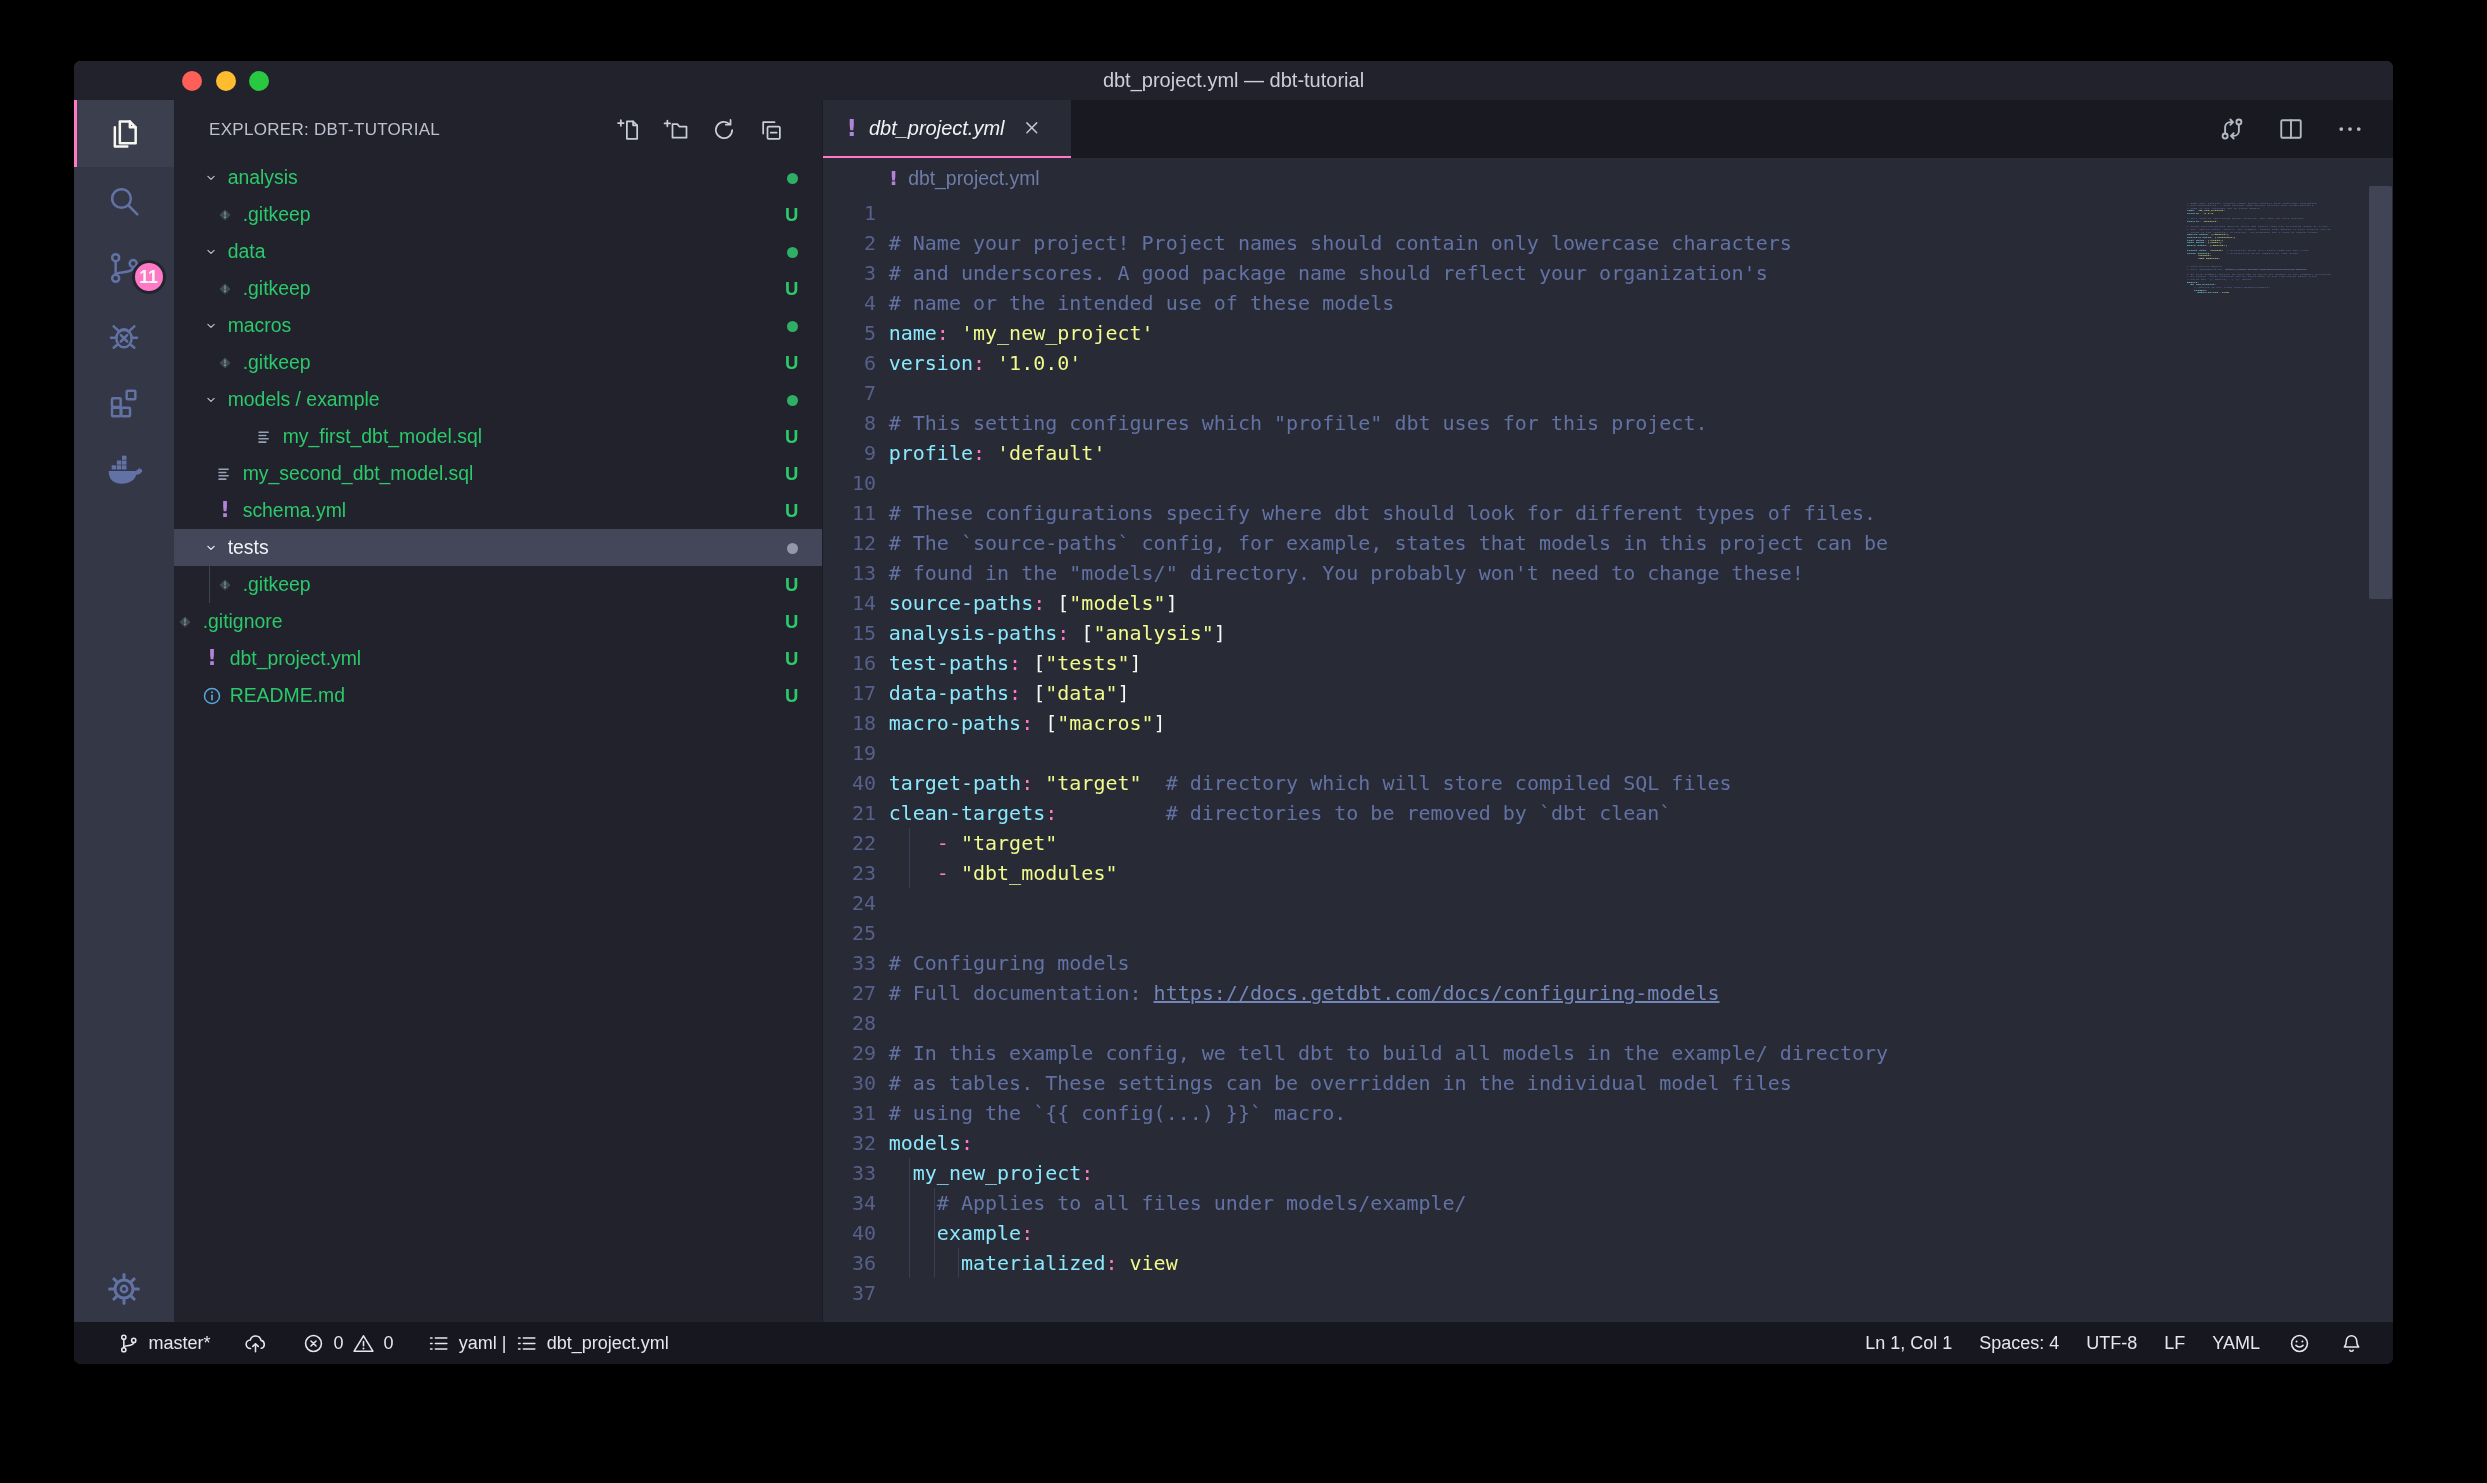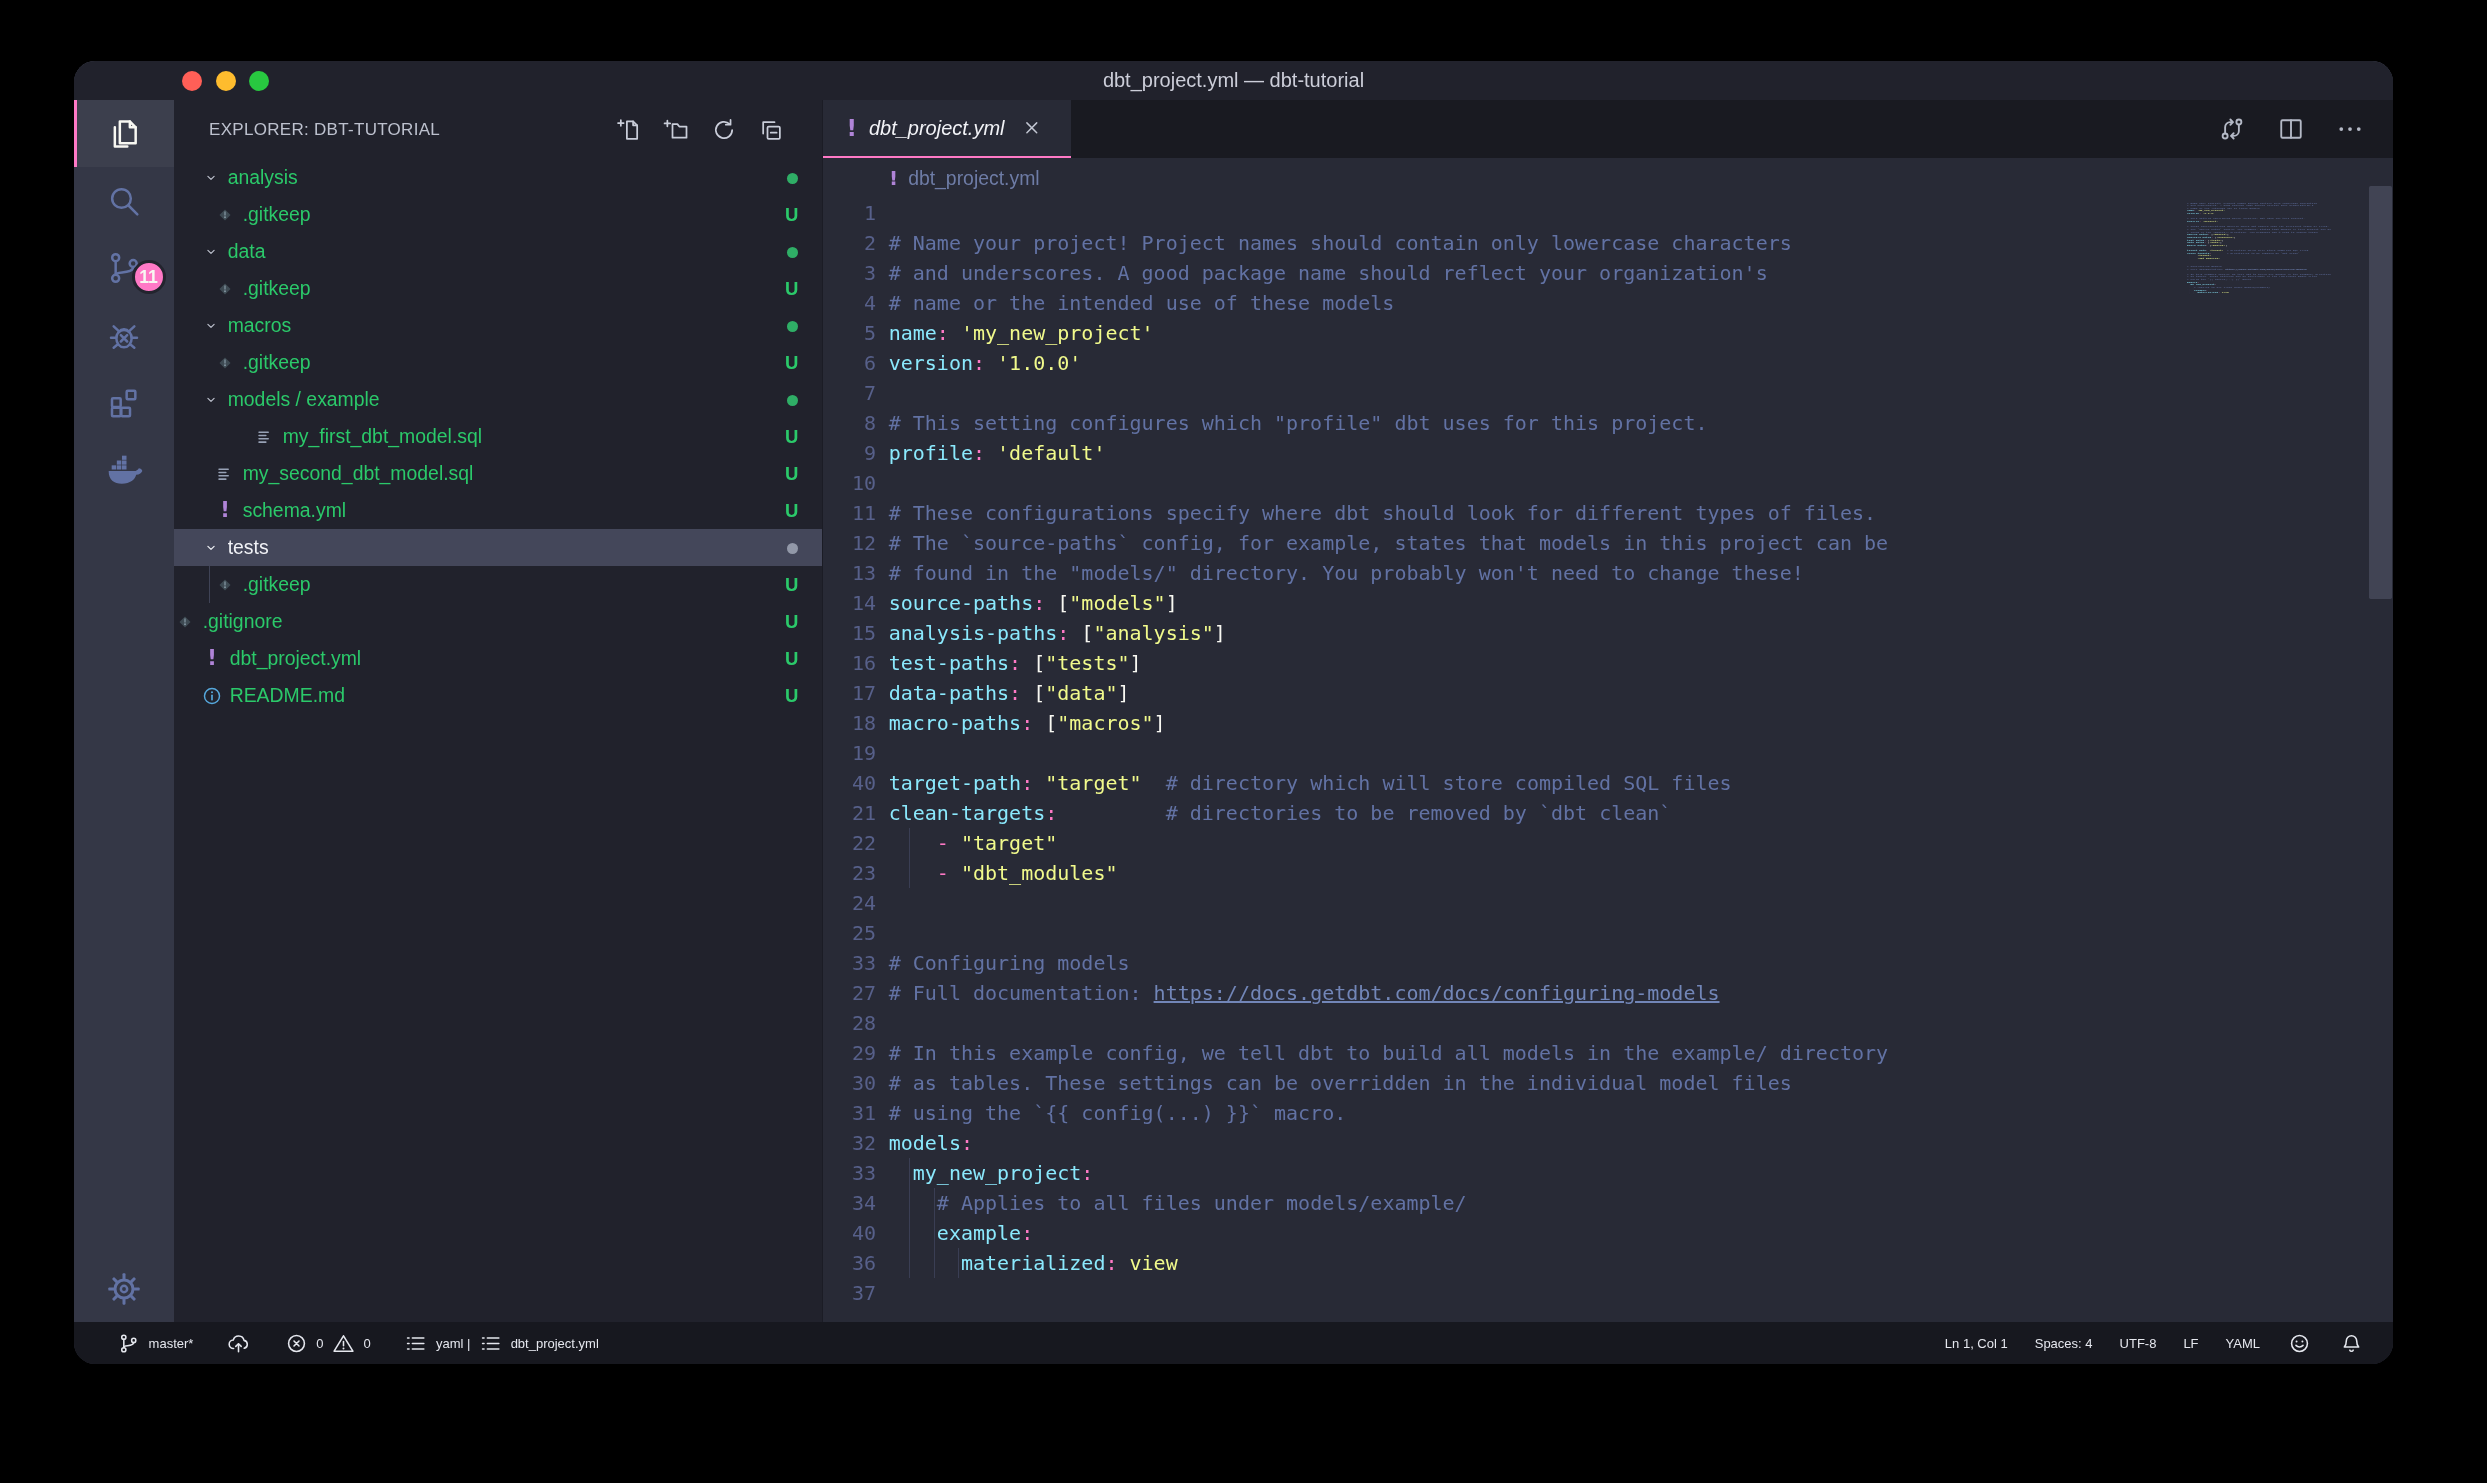--- a/index.html
+++ b/index.html
@@ -1,19 +1,19 @@
 <!DOCTYPE html>
 <html style="font-size:13.5px"><head>
 <meta charset="utf-8">
 <style>
   html,body{margin:0;padding:0;background:#000;}
   body{width:2487px;height:1484px;position:relative;overflow:hidden;
        font-family:"Liberation Sans",sans-serif;-webkit-font-smoothing:antialiased;}
   .window{position:absolute;left:74px;top:61px;width:2319px;height:1303px;
-          background:#282a36;border-radius:21px;overflow:hidden;
+          background:#282a36;border-radius:7px;overflow:hidden;
           box-shadow:inset 0 0.8px 0 #3f4150, 0 34px 101px rgba(0,0,0,.9);
           display:flex;flex-direction:column;}
   
   .titlebar{height:39px;background:#21222c;flex:0 0 auto;position:relative;
             display:flex;align-items:center;justify-content:center;}
   .traffic{position:absolute;left:108px;top:0;height:100%;display:flex;align-items:center;gap:13.5px;}
   .light{width:20px;height:20px;border-radius:50%;}
   .light.red{background:#ff5f57}.light.yellow{background:#febc2e}.light.green{background:#28c840}
   .win-title{color:#ccced9;font-size:20px;}
   
@@ -72,21 +72,21 @@
   .tok-s{color:#f1fa8c;}
   .tok-w{color:#f8f8f2;}
   .tok-l{color:#7286b8;text-decoration:underline;cursor:pointer;}
   .iguide{position:absolute;top:0;bottom:0;width:0.8px;background:#3a3e54;}
   
   .minimap{position:absolute;top:99px;left:1364px;width:157px;height:169px;overflow:hidden;pointer-events:none;}
   .minimap-inner{transform:scale(0.144,0.088);transform-origin:0 0;font:20px/30px "DejaVu Sans Mono",monospace;white-space:pre;width:1096px;}
   .scroll-thumb{position:absolute;top:86px;right:0.8px;width:23px;height:413px;background:#565a6d;opacity:.55;border-radius:1.7px;cursor:grab;}
   
   .statusbar{height:42px;background:#17181f;flex:0 0 auto;display:flex;align-items:center;
-             color:#e5e7ee;font-size:13px;padding:0 29px 0 42px;gap:0;}
+             color:#e5e7ee;font-size:18px;padding:0 29px 0 42px;gap:0;}
   .sb-item{display:flex;align-items:center;gap:7.6px;margin-right:25px;cursor:pointer;white-space:nowrap;}
   .sb-item svg{width:25px;height:25px;}
   .sb-right{margin-left:auto;display:flex;align-items:center;}
   .sb-right .sb-item{margin-right:0;margin-left:27px;}
   .grp{display:flex;align-items:center;gap:7.6px;}
 </style>
 </head>
 <body>
 
 <div class="window">

